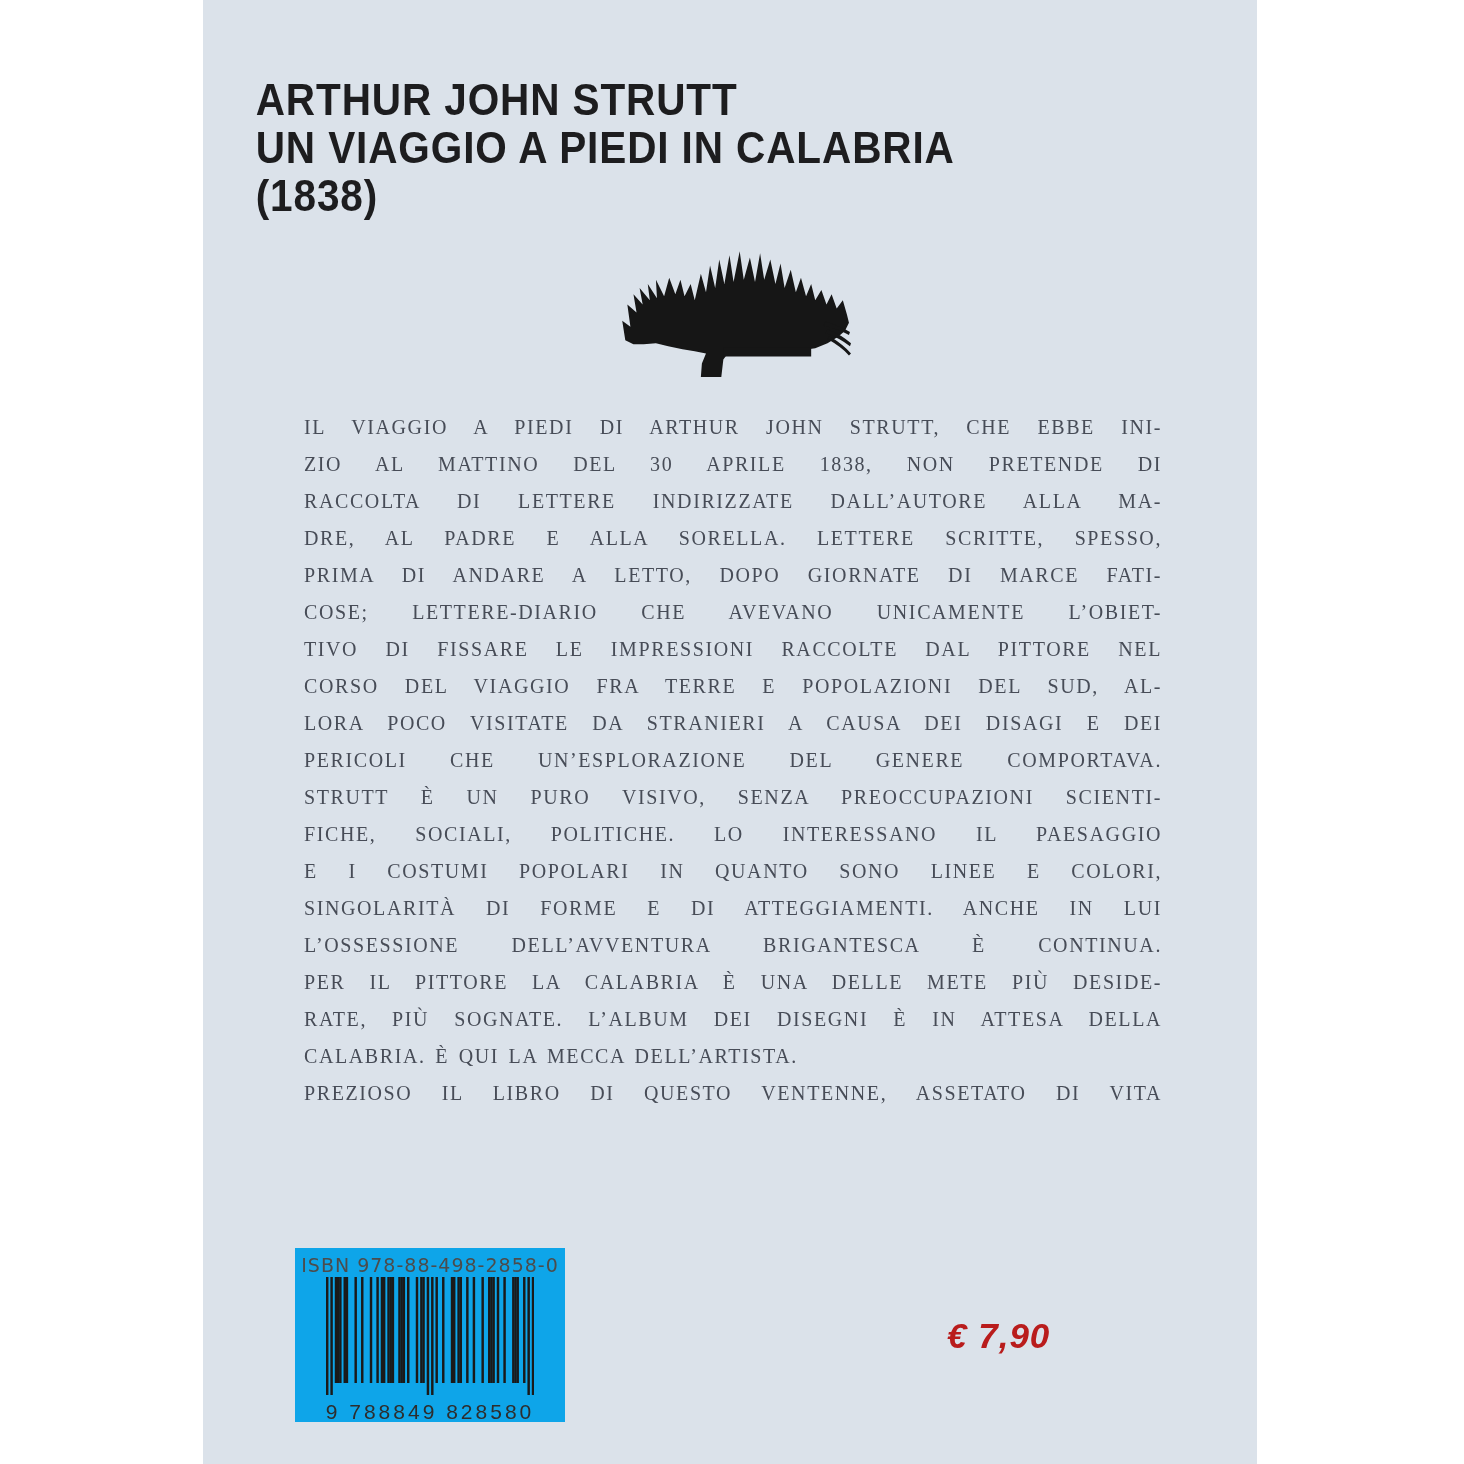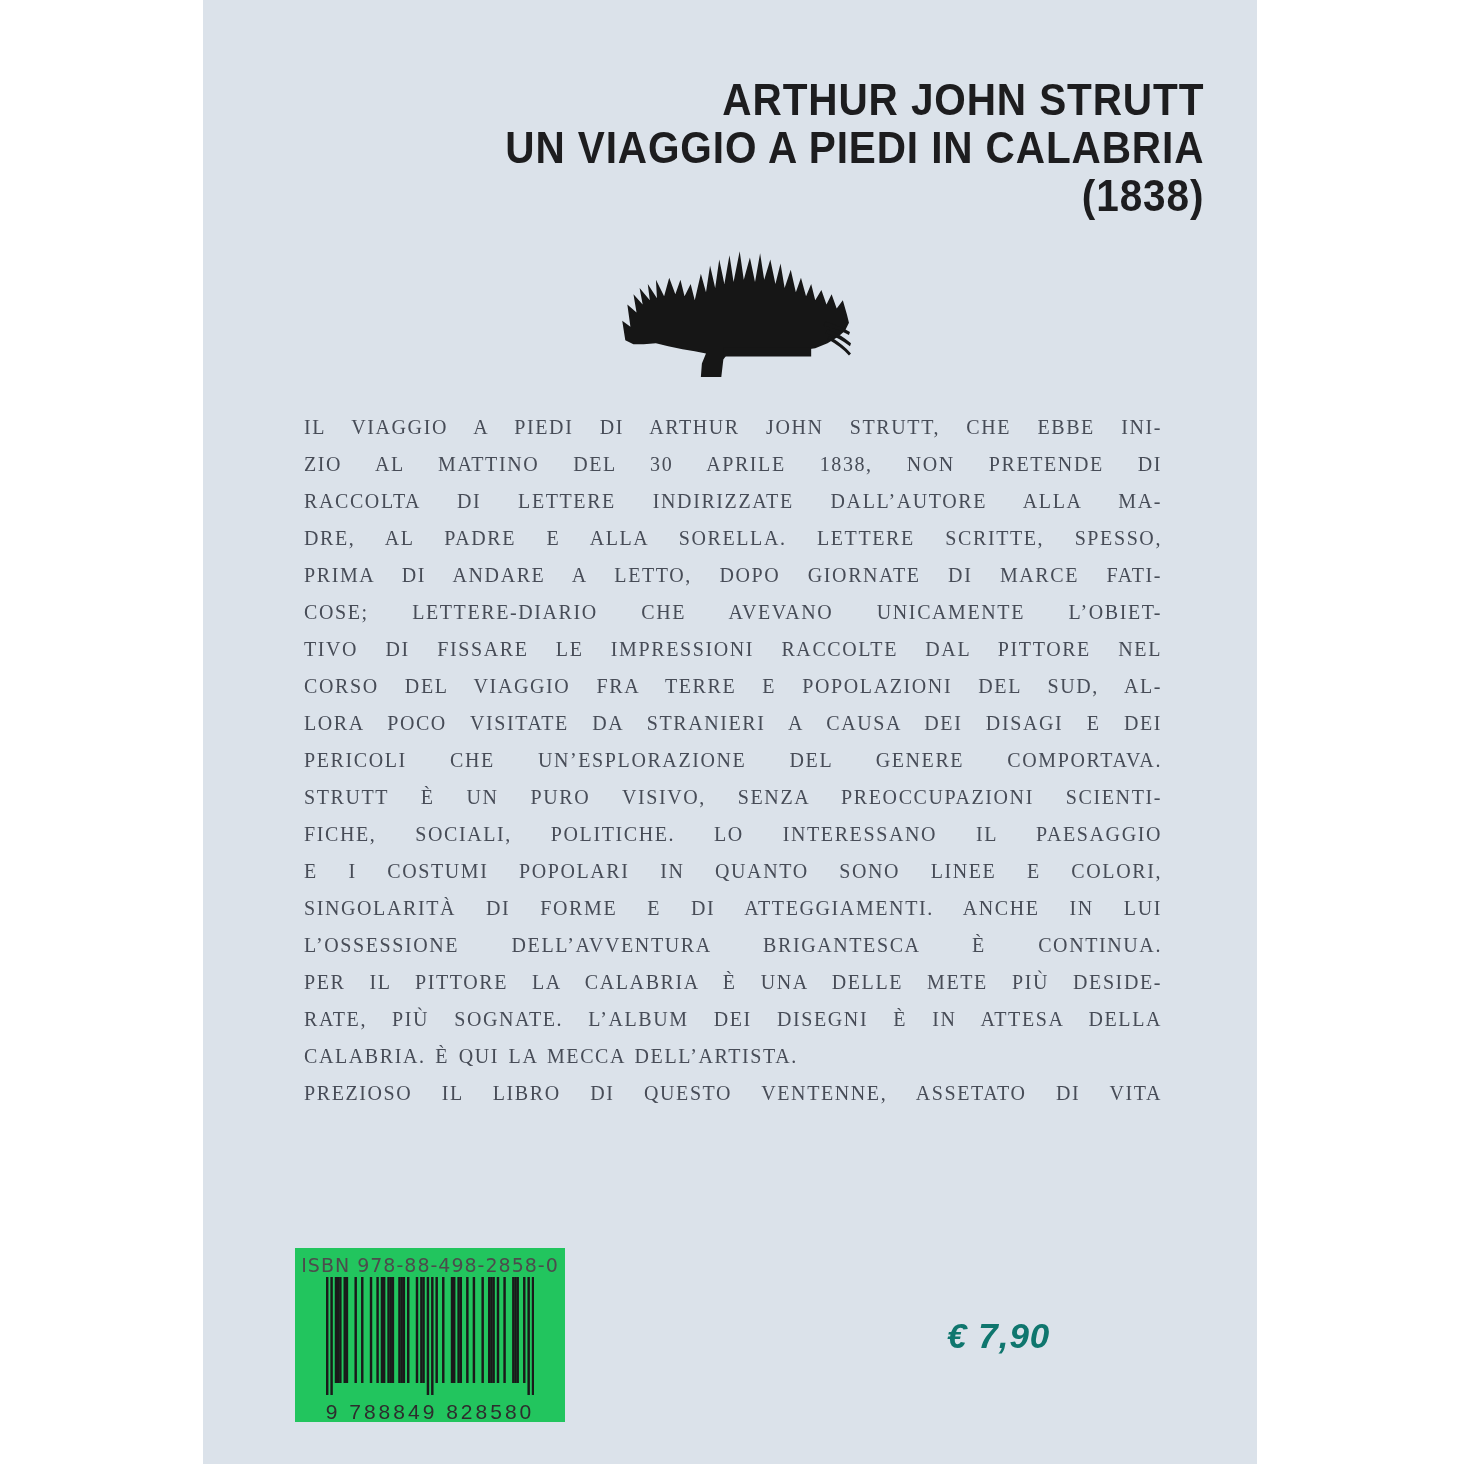--- a/index.html
+++ b/index.html
@@ -6,21 +6,21 @@
   body{
     width:1464px;height:1464px;position:relative;background:#ffffff;
     font-family:"Liberation Serif",serif;overflow:hidden;
   }
   #cover{
     position:absolute;left:203px;top:0;width:1054px;height:1464px;
     background:#dbe2ea;
   }
   
   #title-block{
-    position:absolute;top:76px;left:0;width:100%;text-align:right;
+    position:absolute;top:76px;left:0;width:100%;text-align:left;
     font-family:"Liberation Sans",sans-serif;font-weight:700;color:#1d1d1f;
   }
   .title-line{transform:scaleX(.9);transform-origin:center;letter-spacing:1px;}
   .t1,.t2,.t3{font-size:45px;line-height:48px;}
   
   #illustration{
     position:absolute;left:408px;top:240px;width:240px;height:140px;
   }
   
   #body-text{
@@ -43,21 +43,21 @@
   }
   #barcode-svg{display:block;margin:1px auto 0 auto;width:208px;height:118px;}
   #barcode-digits{
     font-family:Liberation Sans, sans-serif;font-size:21px;color:#2d2d2d;
     letter-spacing:3px;line-height:36px;margin-top:-1px;
   }
   
   #price{
     position:absolute;left:744px;top:1316px;width:200px;
     font-family:"Liberation Sans",sans-serif;font-style:italic;font-weight:700;
-    font-size:35px;color:#0f766e;letter-spacing:1px;
+    font-size:35px;color:#b91c1c;letter-spacing:1px;
   }
 </style>
 </head>
 <body>
 
 <div id="cover" style="background: rgb(219, 226, 234);">
 
   <div id="title-block" style="color: rgb(29, 29, 31);">
     <div class="title-line t1">ARTHUR JOHN STRUTT</div>
     <div class="title-line t2">UN VIAGGIO A PIEDI IN CALABRIA</div>
@@ -89,21 +89,21 @@
     <div class="bline just">FICHE, SOCIALI, POLITICHE. LO INTERESSANO IL PAESAGGIO</div>
     <div class="bline just">E I COSTUMI POPOLARI IN QUANTO SONO LINEE E COLORI,</div>
     <div class="bline just">SINGOLARITÀ DI FORME E DI ATTEGGIAMENTI. ANCHE IN LUI</div>
     <div class="bline just">L’OSSESSIONE DELL’AVVENTURA BRIGANTESCA È CONTINUA.</div>
     <div class="bline just">PER IL PITTORE LA CALABRIA È UNA DELLE METE PIÙ DESIDE-</div>
     <div class="bline just">RATE, PIÙ SOGNATE. L’ALBUM DEI DISEGNI È IN ATTESA DELLA</div>
     <div class="bline">CALABRIA. È QUI LA MECCA DELL’ARTISTA.</div>
     <div class="bline just">PREZIOSO IL LIBRO DI QUESTO VENTENNE, ASSETATO DI VITA</div>
   </div>
 
-  <div id="barcode-box" style="background: #22c55e;">
+  <div id="barcode-box" style="background: #0ea5e9;">
     <div id="isbn-label">ISBN 978-88-498-2858-0</div>
     <svg id="barcode-svg" viewBox="0 0 204 118" preserveAspectRatio="none" aria-hidden="true">
         <rect x="0.00" y="0" width="2.40" height="118" fill="#1a1a1a"></rect>
         <rect x="4.29" y="0" width="2.40" height="118" fill="#1a1a1a"></rect>
         <rect x="8.59" y="0" width="2.40" height="106" fill="#1a1a1a"></rect>
         <rect x="10.74" y="0" width="2.40" height="106" fill="#1a1a1a"></rect>
         <rect x="12.88" y="0" width="2.40" height="106" fill="#1a1a1a"></rect>
         <rect x="17.18" y="0" width="2.40" height="106" fill="#1a1a1a"></rect>
         <rect x="19.33" y="0" width="2.40" height="106" fill="#1a1a1a"></rect>
         <rect x="27.92" y="0" width="2.40" height="106" fill="#1a1a1a"></rect>

